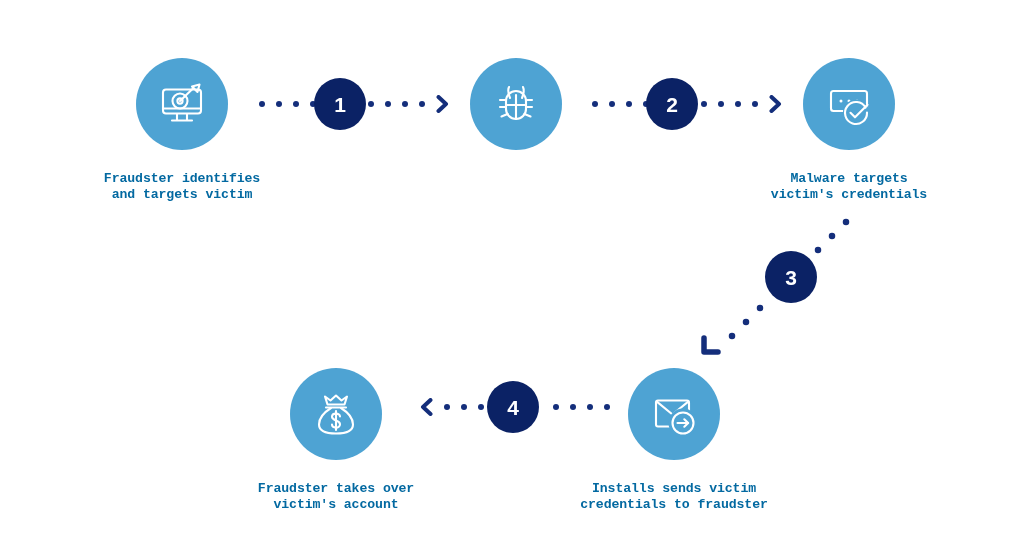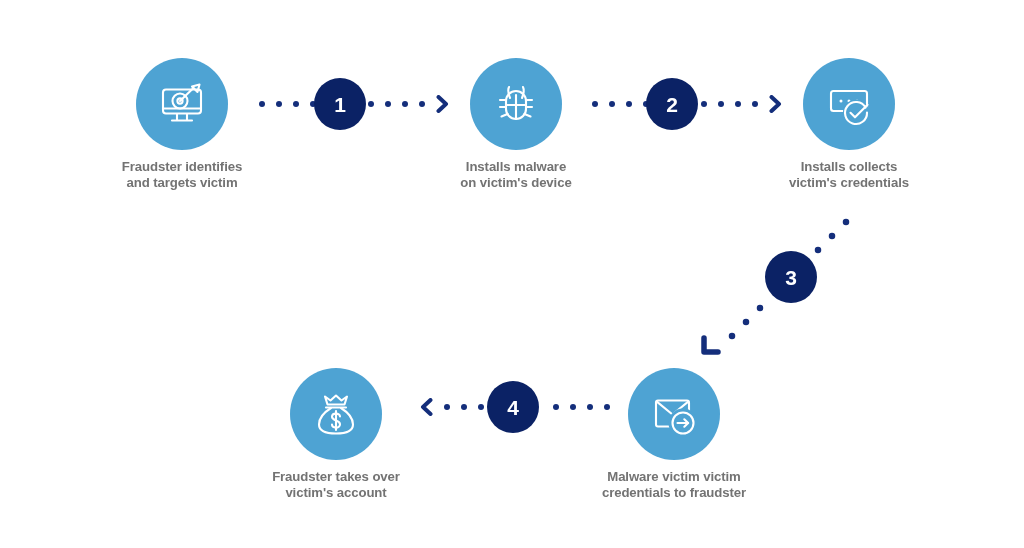--- a/index.html
+++ b/index.html
@@ -31,27 +31,28 @@
     height: 92px;
     margin: 0 auto;
     border-radius: 50%;
     background: #4EA3D3;
     display: flex;
     align-items: center;
     justify-content: center;
   }
   .disc svg { display: block; }
   .caption {
-    margin-top: 9px;
+    margin-top: 21px;
     font-size: 13.2px;
     font-weight: bold;
     line-height: 1.18;
     letter-spacing: -0.1px;
-    color: #737373;
+    color: #0369a1;
     white-space: pre-line;
+    font-family: Liberation Mono, monospace;
   }
 
   
   .connector {
     position: absolute;
     height: 52px;
     display: flex;
     align-items: center;
     justify-content: center;
   }
@@ -217,60 +218,58 @@
           <path d="M33 21 C35 16 35.5 13 34 10"></path>
           <line x1="17" y1="23" x2="11" y2="23"></line>
           <line x1="17" y1="30" x2="11" y2="30"></line>
           <line x1="18.5" y1="37" x2="12.5" y2="39.5"></line>
           <line x1="37" y1="23" x2="43" y2="23"></line>
           <line x1="37" y1="30" x2="43" y2="30"></line>
           <line x1="35.5" y1="37" x2="41.5" y2="39.5"></line>
         </g>
       </svg>
     </div>
-    <div class="caption">Installs malware
-on victim's device</div>
   </div>
 
   <div class="step" style="left:849px; top:58px;">
     <div class="disc">
       <svg width="56" height="56" viewBox="0 0 56 56">
         <g fill="none" stroke="#FFFFFF" stroke-width="2.1" stroke-linecap="round" stroke-linejoin="round">
           <path d="M10 17.5a2.5 2.5 0 0 1 2.5-2.5h31a2.5 2.5 0 0 1 2.5 2.5v15a2.5 2.5 0 0 1-2.5 2.5h-31A2.5 2.5 0 0 1 10 32.5z"></path>
           <circle cx="20" cy="25" r="1.5" fill="#FFFFFF" stroke="none"></circle>
           <circle cx="28" cy="25" r="1.5" fill="#FFFFFF" stroke="none"></circle>
           <circle cx="36" cy="25" r="1.5" fill="#FFFFFF" stroke="none"></circle>
         </g>
         <circle cx="35" cy="36.5" r="11" fill="#4EA3D3" stroke="#4EA3D3" stroke-width="4"></circle>
         <g fill="none" stroke="#FFFFFF" stroke-width="2.1" stroke-linecap="round" stroke-linejoin="round">
           <path d="M44.6 31.6A11 11 0 1 0 46 36.5"></path>
           <path d="M29.5 36.8 L34 41.3 L46.5 28.8"></path>
         </g>
       </svg>
     </div>
-    <div class="caption">Installs collects
+    <div class="caption">Malware targets
 victim's credentials</div>
   </div>
 
   <div class="step" style="left:674px; top:368px;">
     <div class="disc">
       <svg width="56" height="56" viewBox="0 0 56 56">
         <g fill="none" stroke="#FFFFFF" stroke-width="2.1" stroke-linecap="round" stroke-linejoin="round">
           <path d="M10 16.5a2 2 0 0 1 2-2h29a2 2 0 0 1 2 2v22a2 2 0 0 1-2 2H12a2 2 0 0 1-2-2z"></path>
           <path d="M10.8 15.6 L26.5 28.5 L42.2 15.6"></path>
         </g>
         <circle cx="37" cy="37" r="12.5" fill="#4EA3D3" stroke="#4EA3D3" stroke-width="4"></circle>
         <g fill="none" stroke="#FFFFFF" stroke-width="2.1" stroke-linecap="round" stroke-linejoin="round">
           <circle cx="37" cy="37" r="10.5"></circle>
           <line x1="31.5" y1="37" x2="42" y2="37"></line>
           <path d="M38.3 33.3 L42.2 37 L38.3 40.7"></path>
         </g>
       </svg>
     </div>
-    <div class="caption">Malware victim victim
+    <div class="caption">Installs sends victim
 credentials to fraudster</div>
   </div>
 
   <div class="step" style="left:336px; top:368px;text-align:center;">
     <div class="disc">
       <svg width="54" height="54" viewBox="0 0 54 54">
         <g fill="none" stroke="#FFFFFF" stroke-width="2.1" stroke-linecap="round" stroke-linejoin="round">
           <path d="M18.5 17.5 L16 9.5 L21.5 13.5 L27 8.5 L32.5 13.5 L38 9.5 L35.5 17.5 Z"></path>
           <line x1="17" y1="20.5" x2="37" y2="20.5"></line>
           <path d="M22 21 C14 26 10 32.5 10 37.5 C10 43 16 46.5 27 46.5 C38 46.5 44 43 44 37.5 C44 32.5 40 26 32 21"></path>

